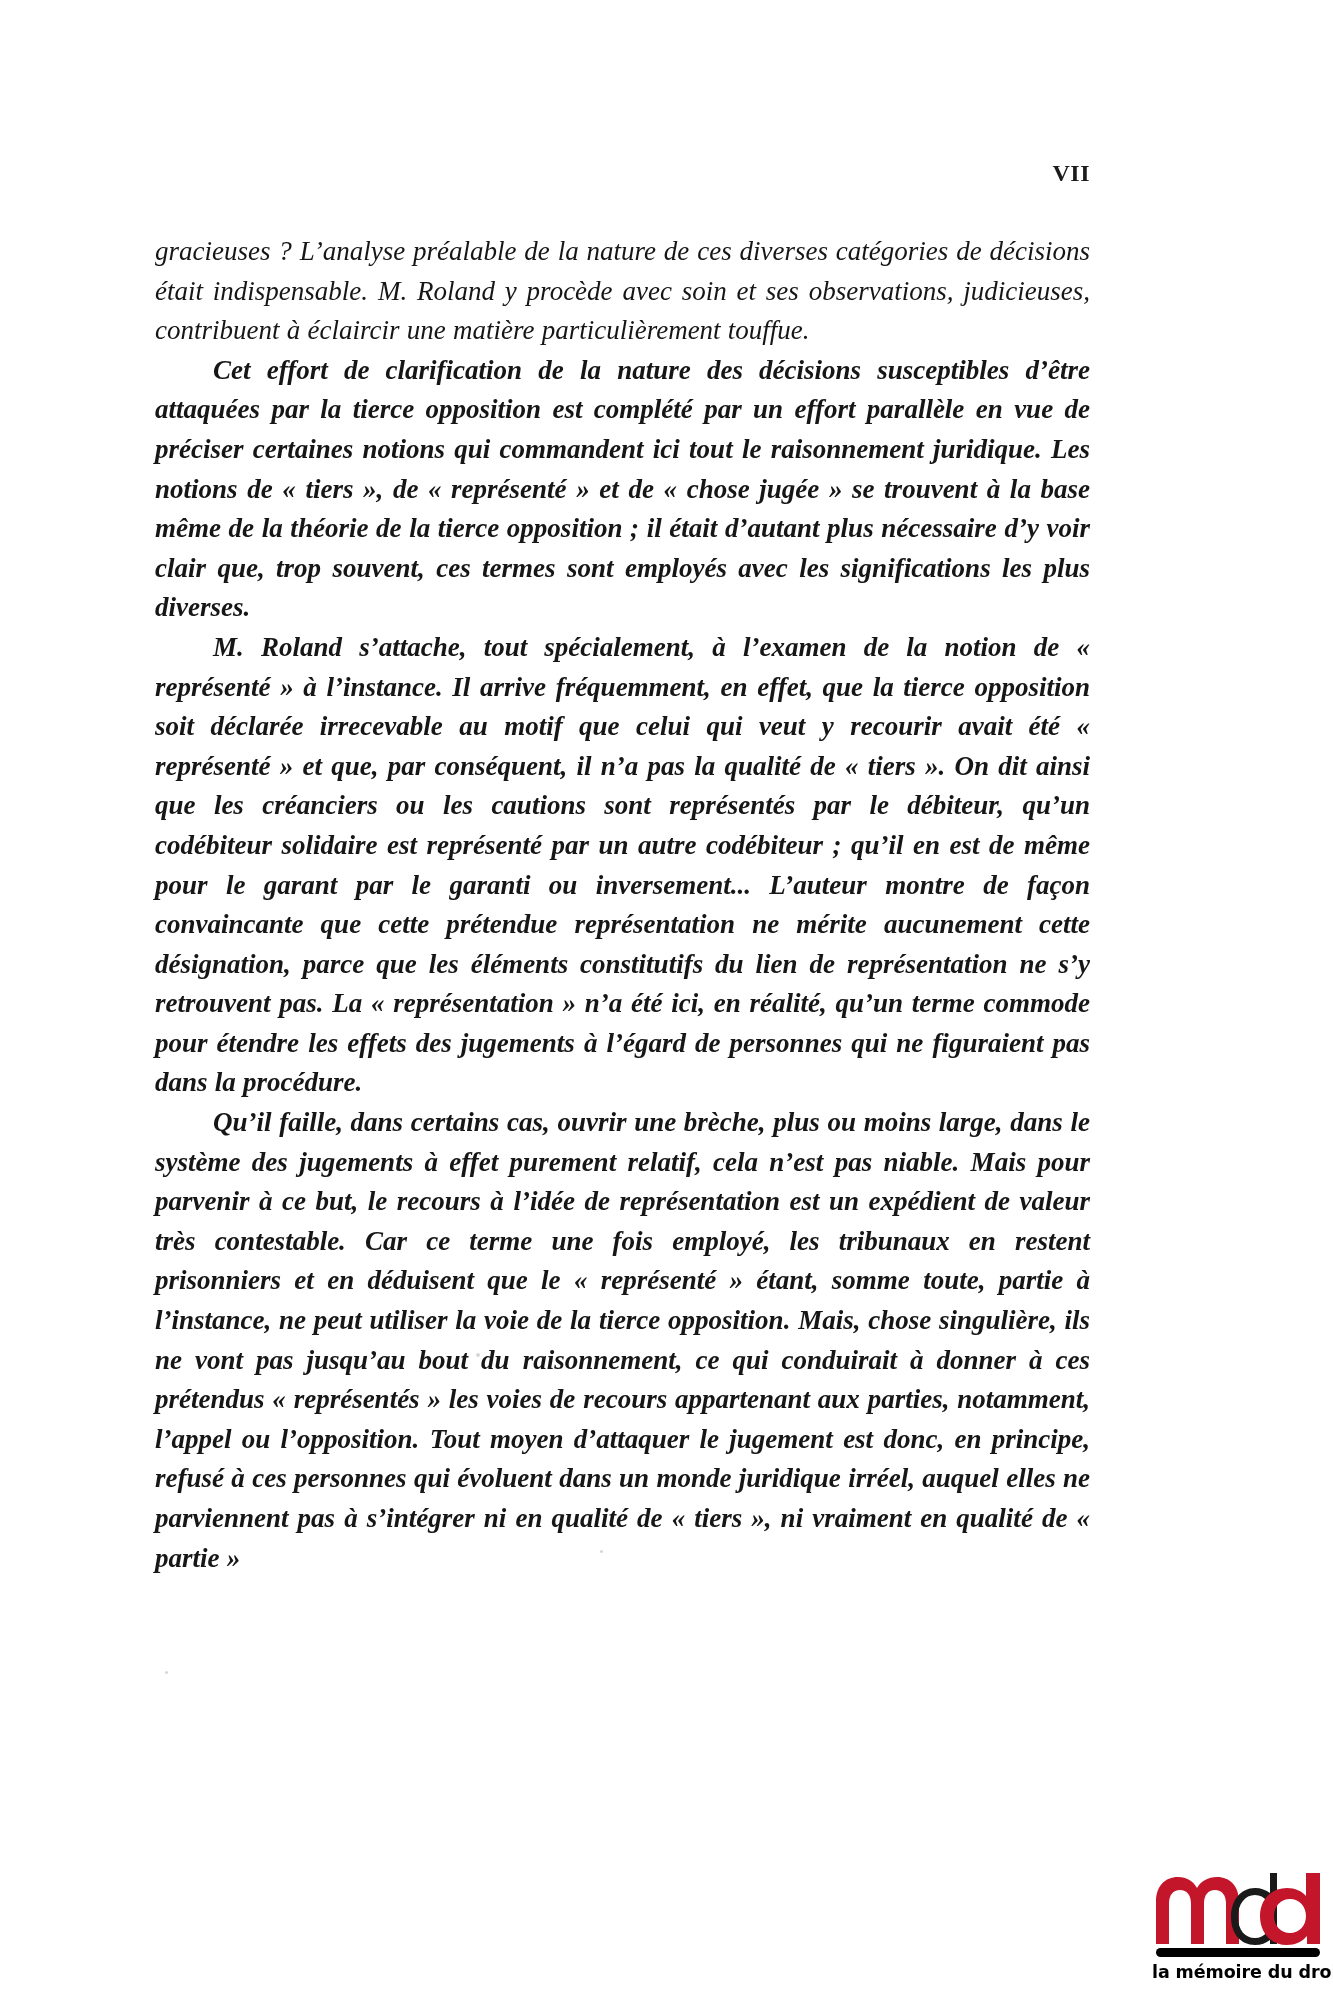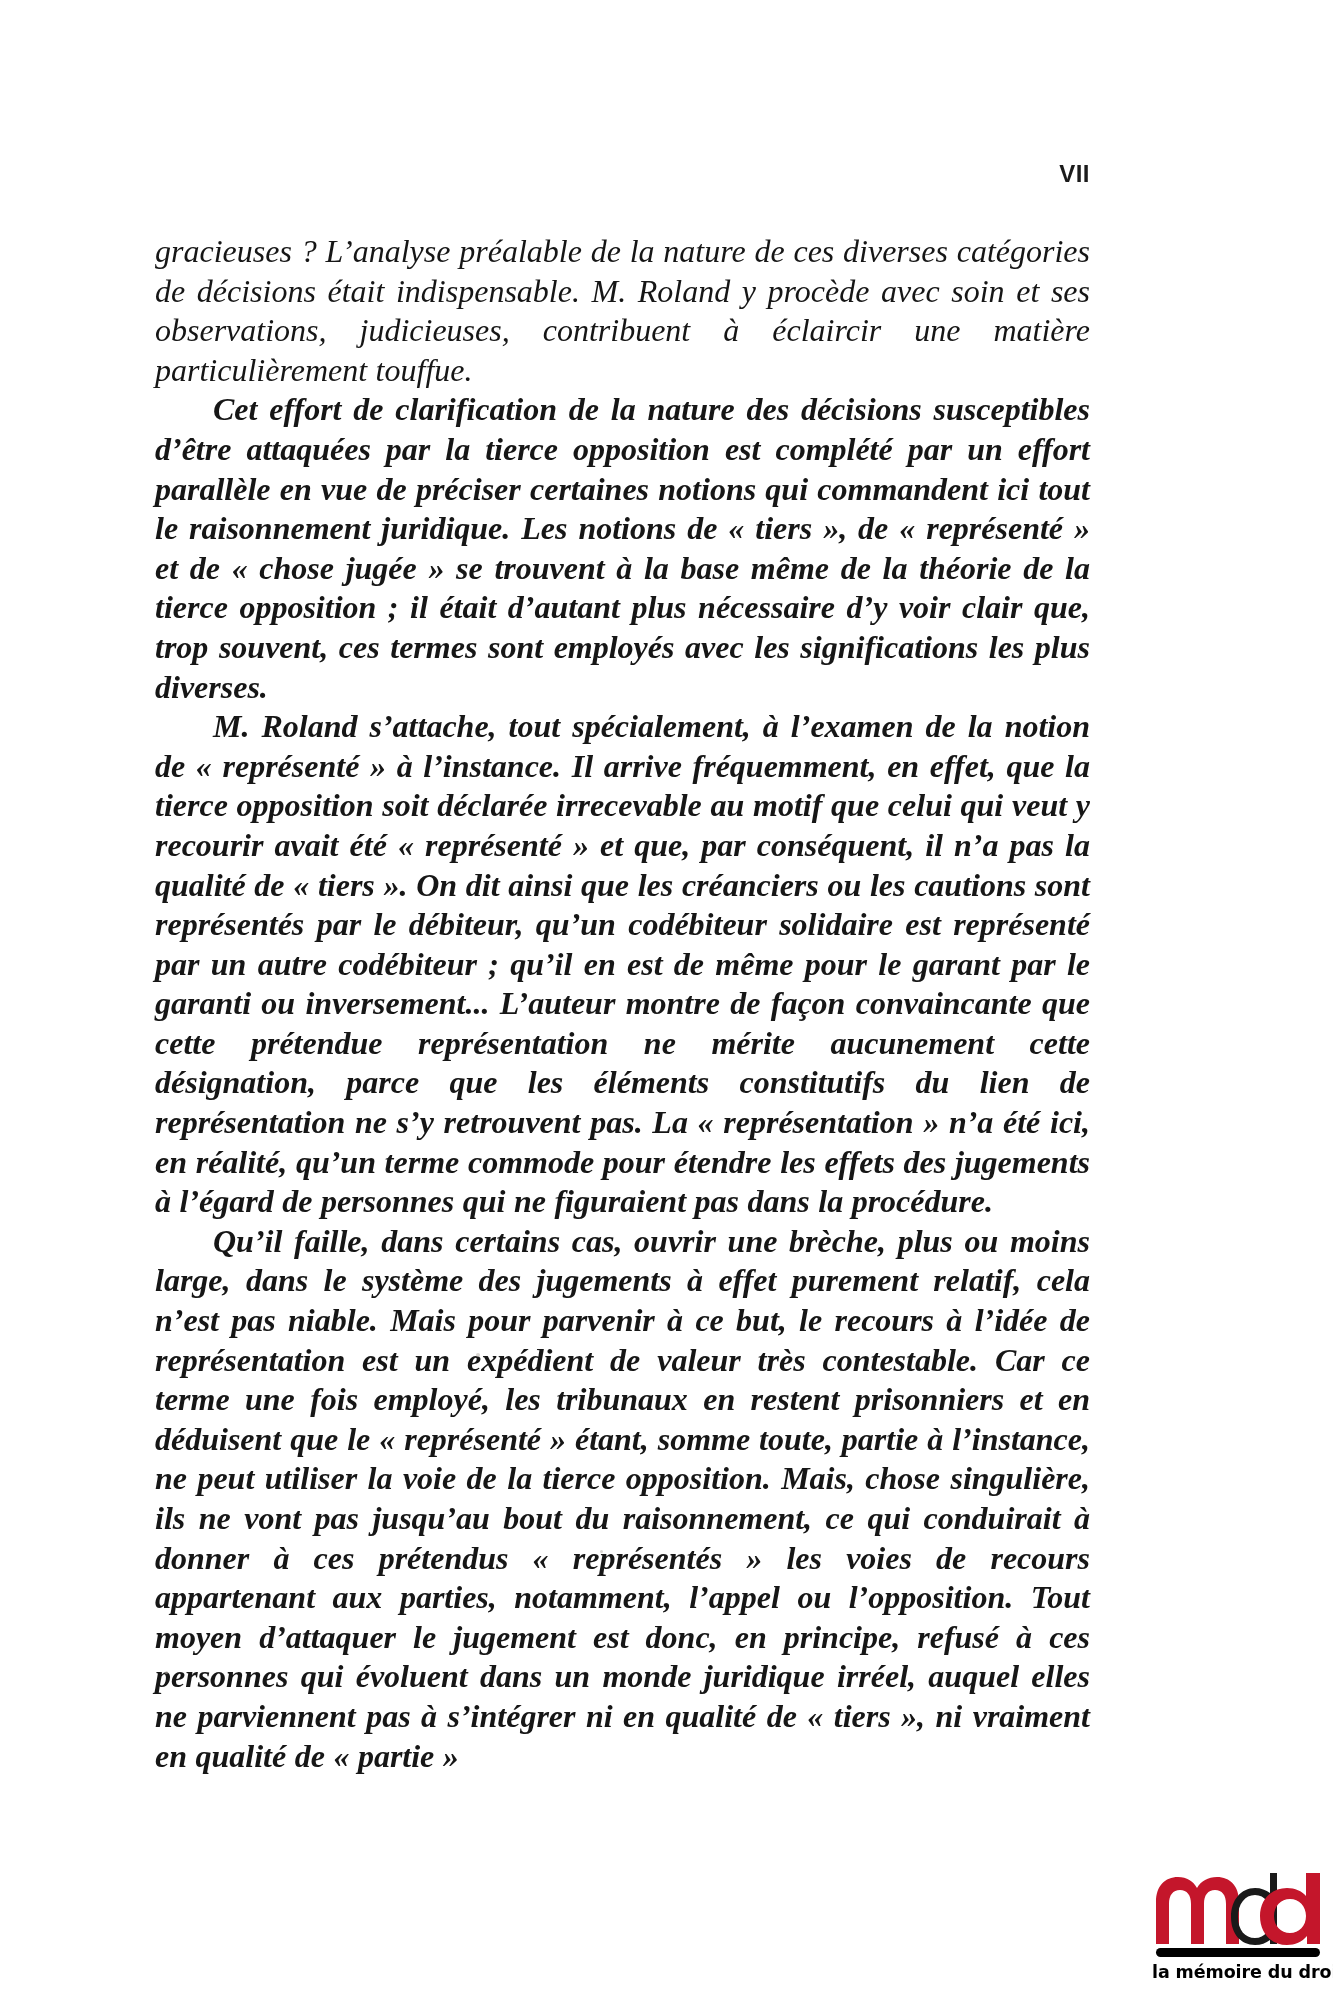--- a/index.html
+++ b/index.html
@@ -18,40 +18,40 @@
     font-family: "Liberation Serif", "DejaVu Serif", serif;
   }
 
   
   .folio {
     position: absolute;
     top: 160px;
     left: 0;
     width: 1090px;
     text-align: right;
-    font-family: Liberation Sans, sans-serif;
+    font-family: Liberation Serif, serif;
     font-weight: 700;
     font-style: normal;
     font-size: 24px;
     letter-spacing: 0.5px;
     color: #1b1b1b;
   }
 
   
   .textblock {
     position: absolute;
     top: 232px;
     left: 155px;
     width: 935px;
   }
 
   .para {
     margin: 0 0 0 0;
     font-style: italic;
-    font-size: 32px;
+    font-size: 27px;
     line-height: 39.6px;
     color: #161616;
     text-align: justify;
     text-justify: inter-word;
     hyphens: manual;
     word-spacing: 0.5px;
   }
 
   .para + .para {
     margin-top: 0;

